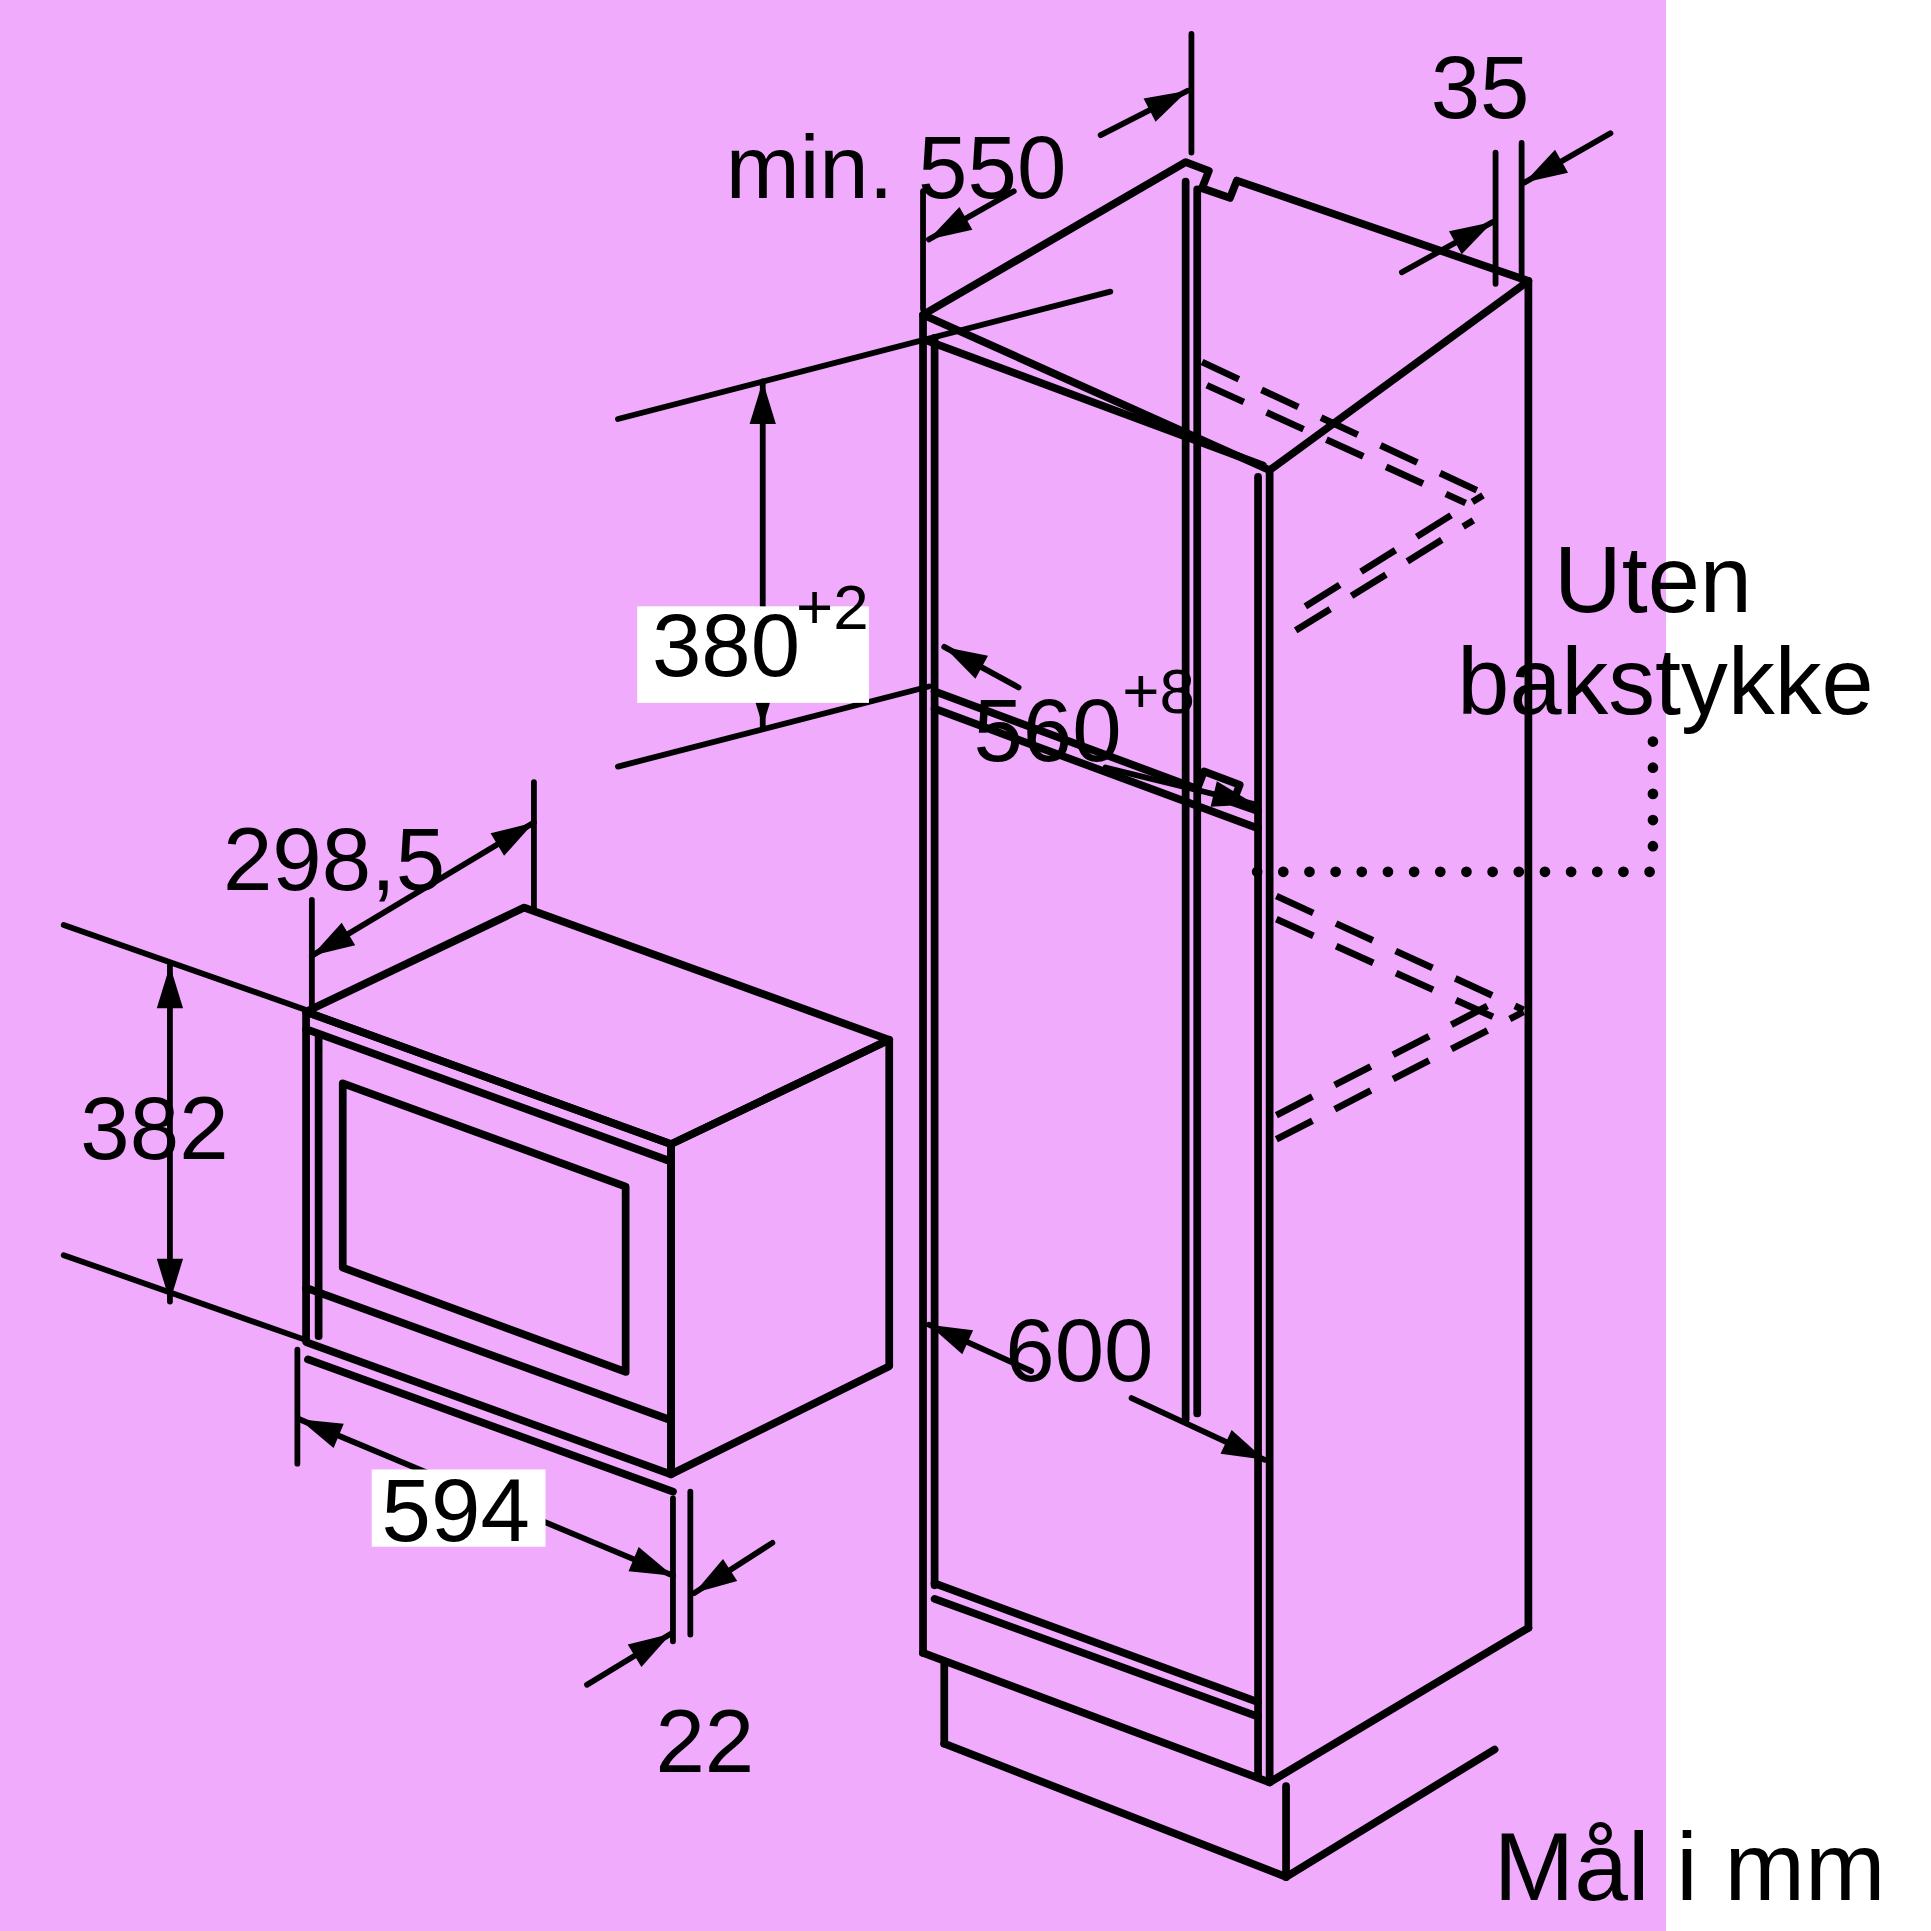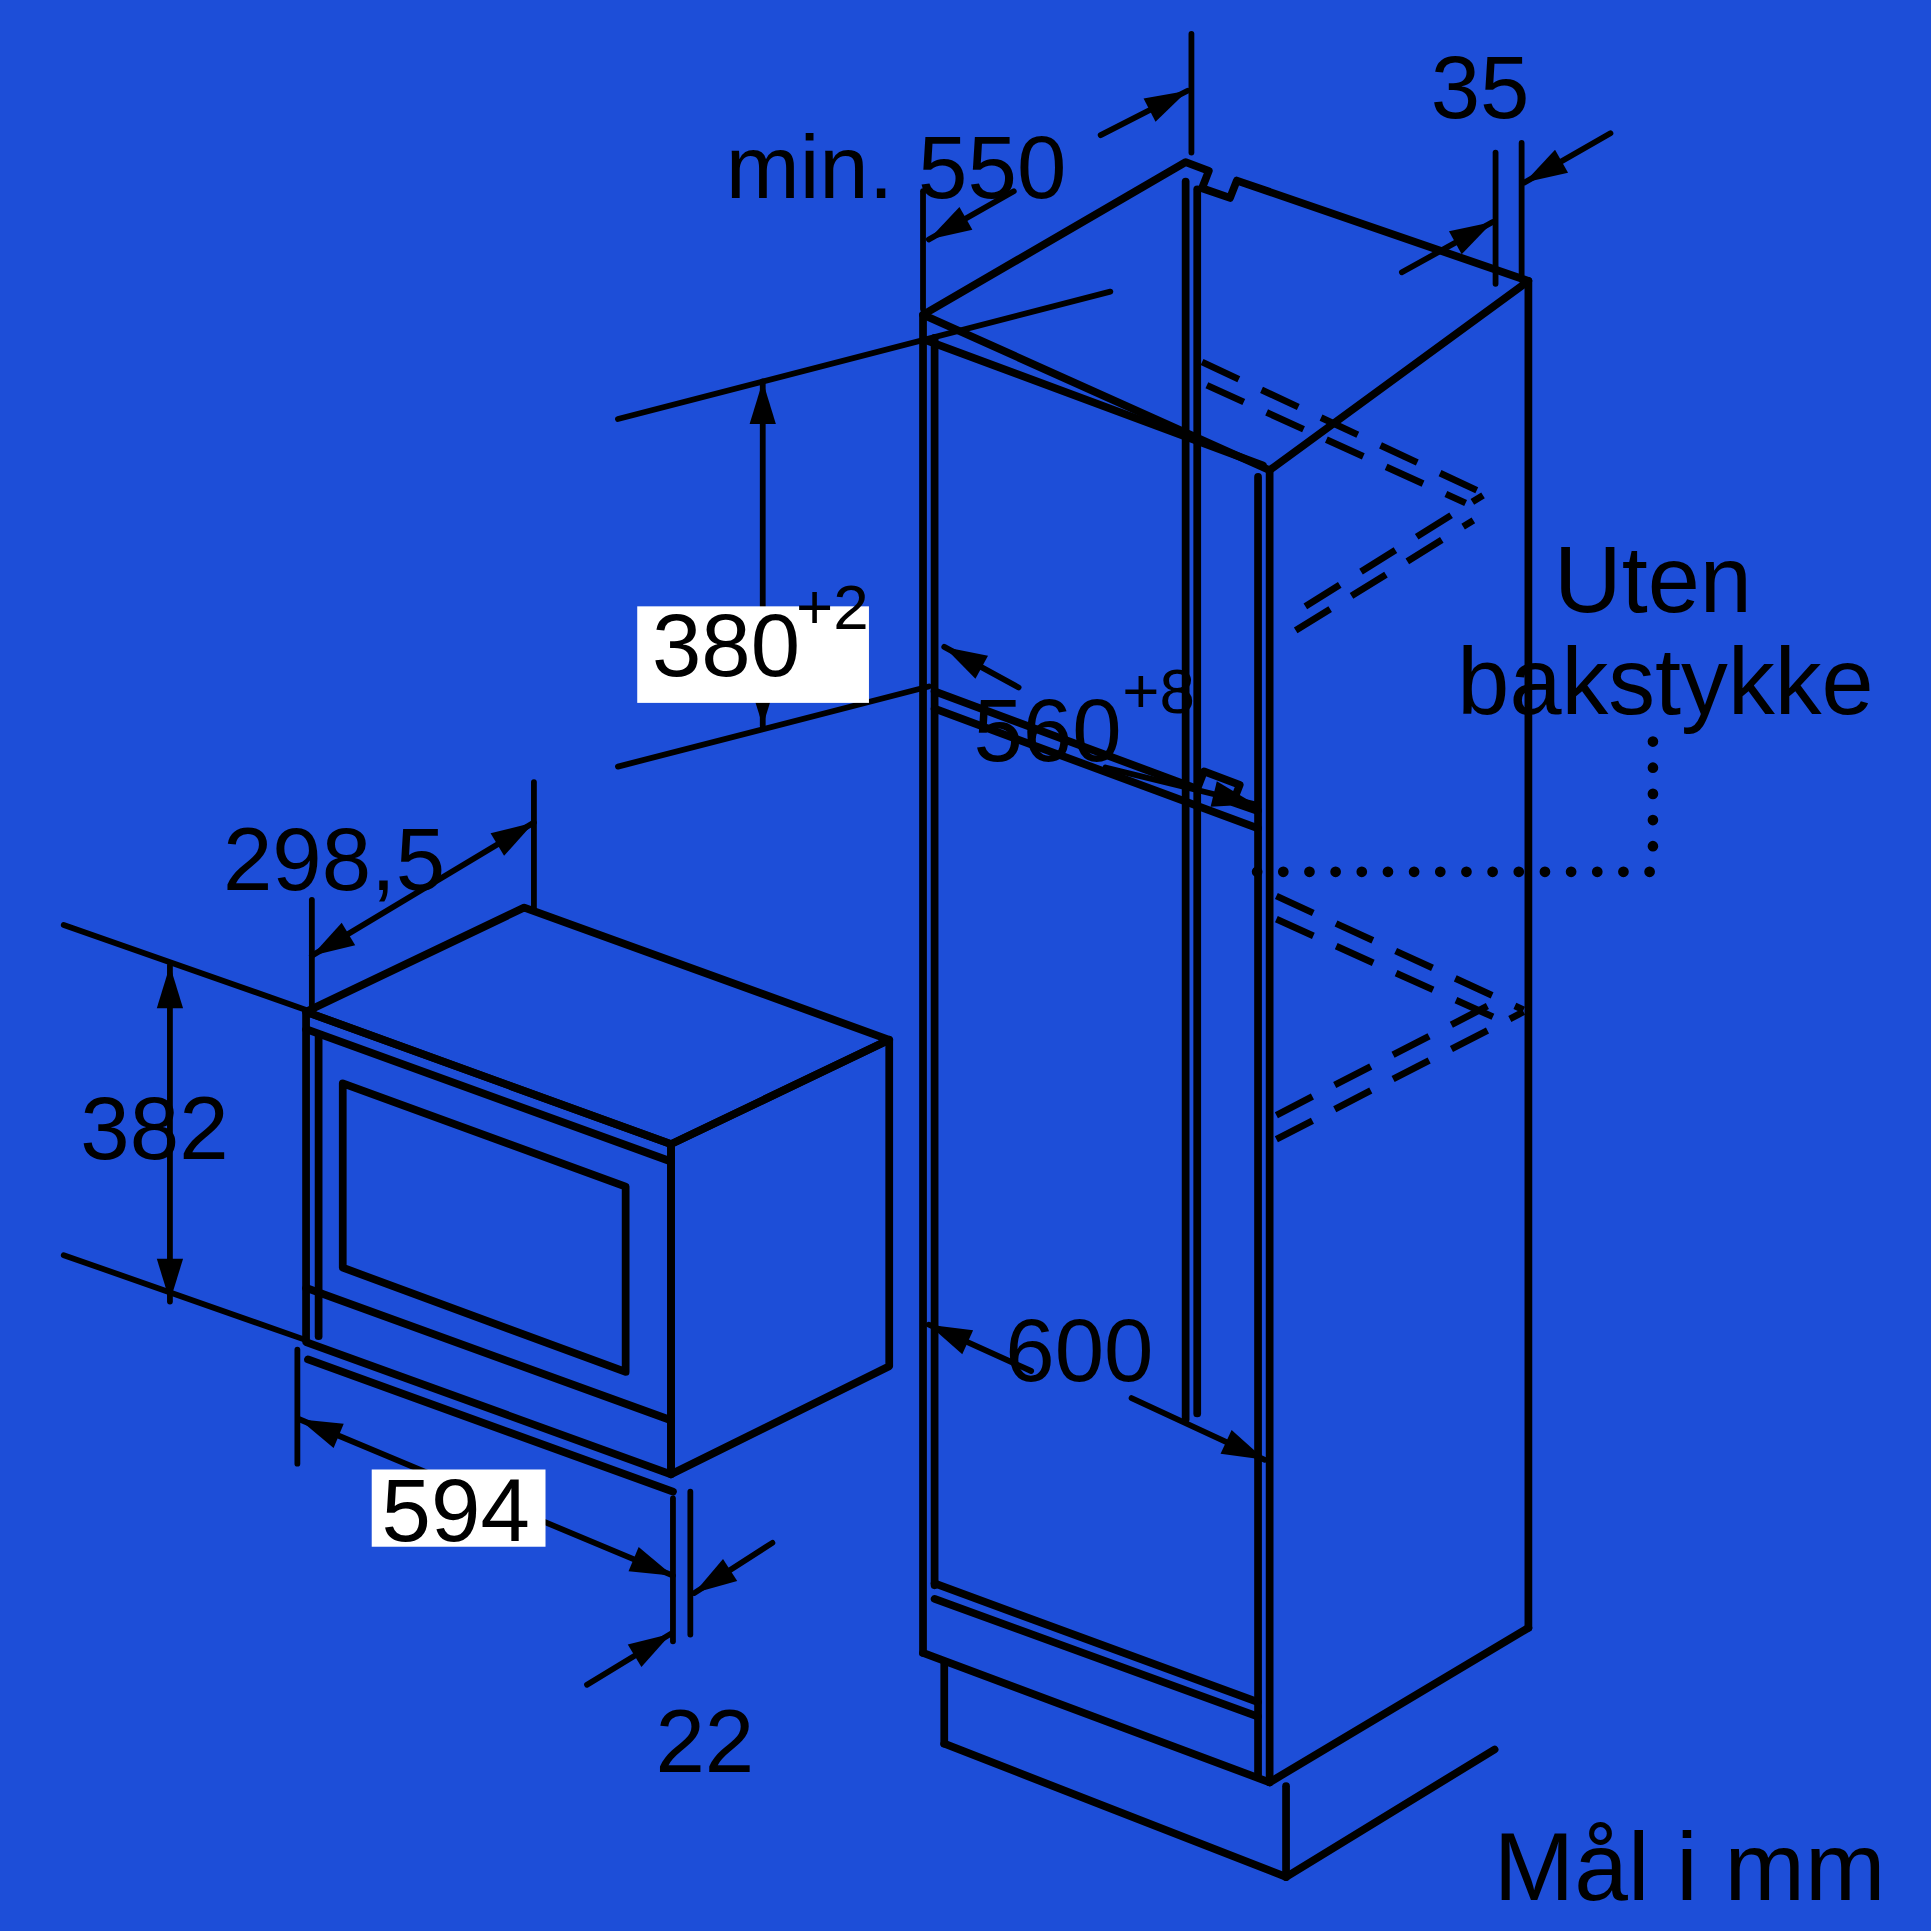--- a/index.html
+++ b/index.html
@@ -1,17 +1,17 @@
 <!DOCTYPE html>
 <html><head>
 <meta charset="utf-8">
 <style>
   html,body{margin:0;padding:0;background:#ffffff;}
   body{width:1931px;height:1931px;font-family:"Liberation Sans",sans-serif;}
-  .diagram-wrap{width:1931px;height:1931px;position:relative;background:#1d4ed8;}
+  .diagram-wrap{width:1666px;height:1931px;position:relative;background:#f0abfc;}
   svg{display:block;}
   .solid{fill:none;stroke:#000;stroke-width:8;stroke-linejoin:round;stroke-linecap:round;}
   .thin{fill:none;stroke:#000;stroke-width:6;stroke-linecap:round;}
   .dash{fill:none;stroke:#000;stroke-width:7;stroke-dasharray:42 26;stroke-linecap:butt;}
   .dot{fill:none;stroke:#000;stroke-width:11;stroke-dasharray:0.1 27;stroke-linecap:round;}
   .lbl{fill:#000;font-family:"Liberation Sans",sans-serif;font-size:92px;text-anchor:middle;}
   .lbl-sup{fill:#000;font-family:"Liberation Sans",sans-serif;font-size:66px;text-anchor:middle;}
   .lbl-note{fill:#000;font-family:"Liberation Sans",sans-serif;font-size:97px;text-anchor:middle;}
   .lbl-footer{fill:#000;font-family:"Liberation Sans",sans-serif;font-size:100px;text-anchor:middle;}
   .underlay{fill:#ffffff;stroke:none;}

